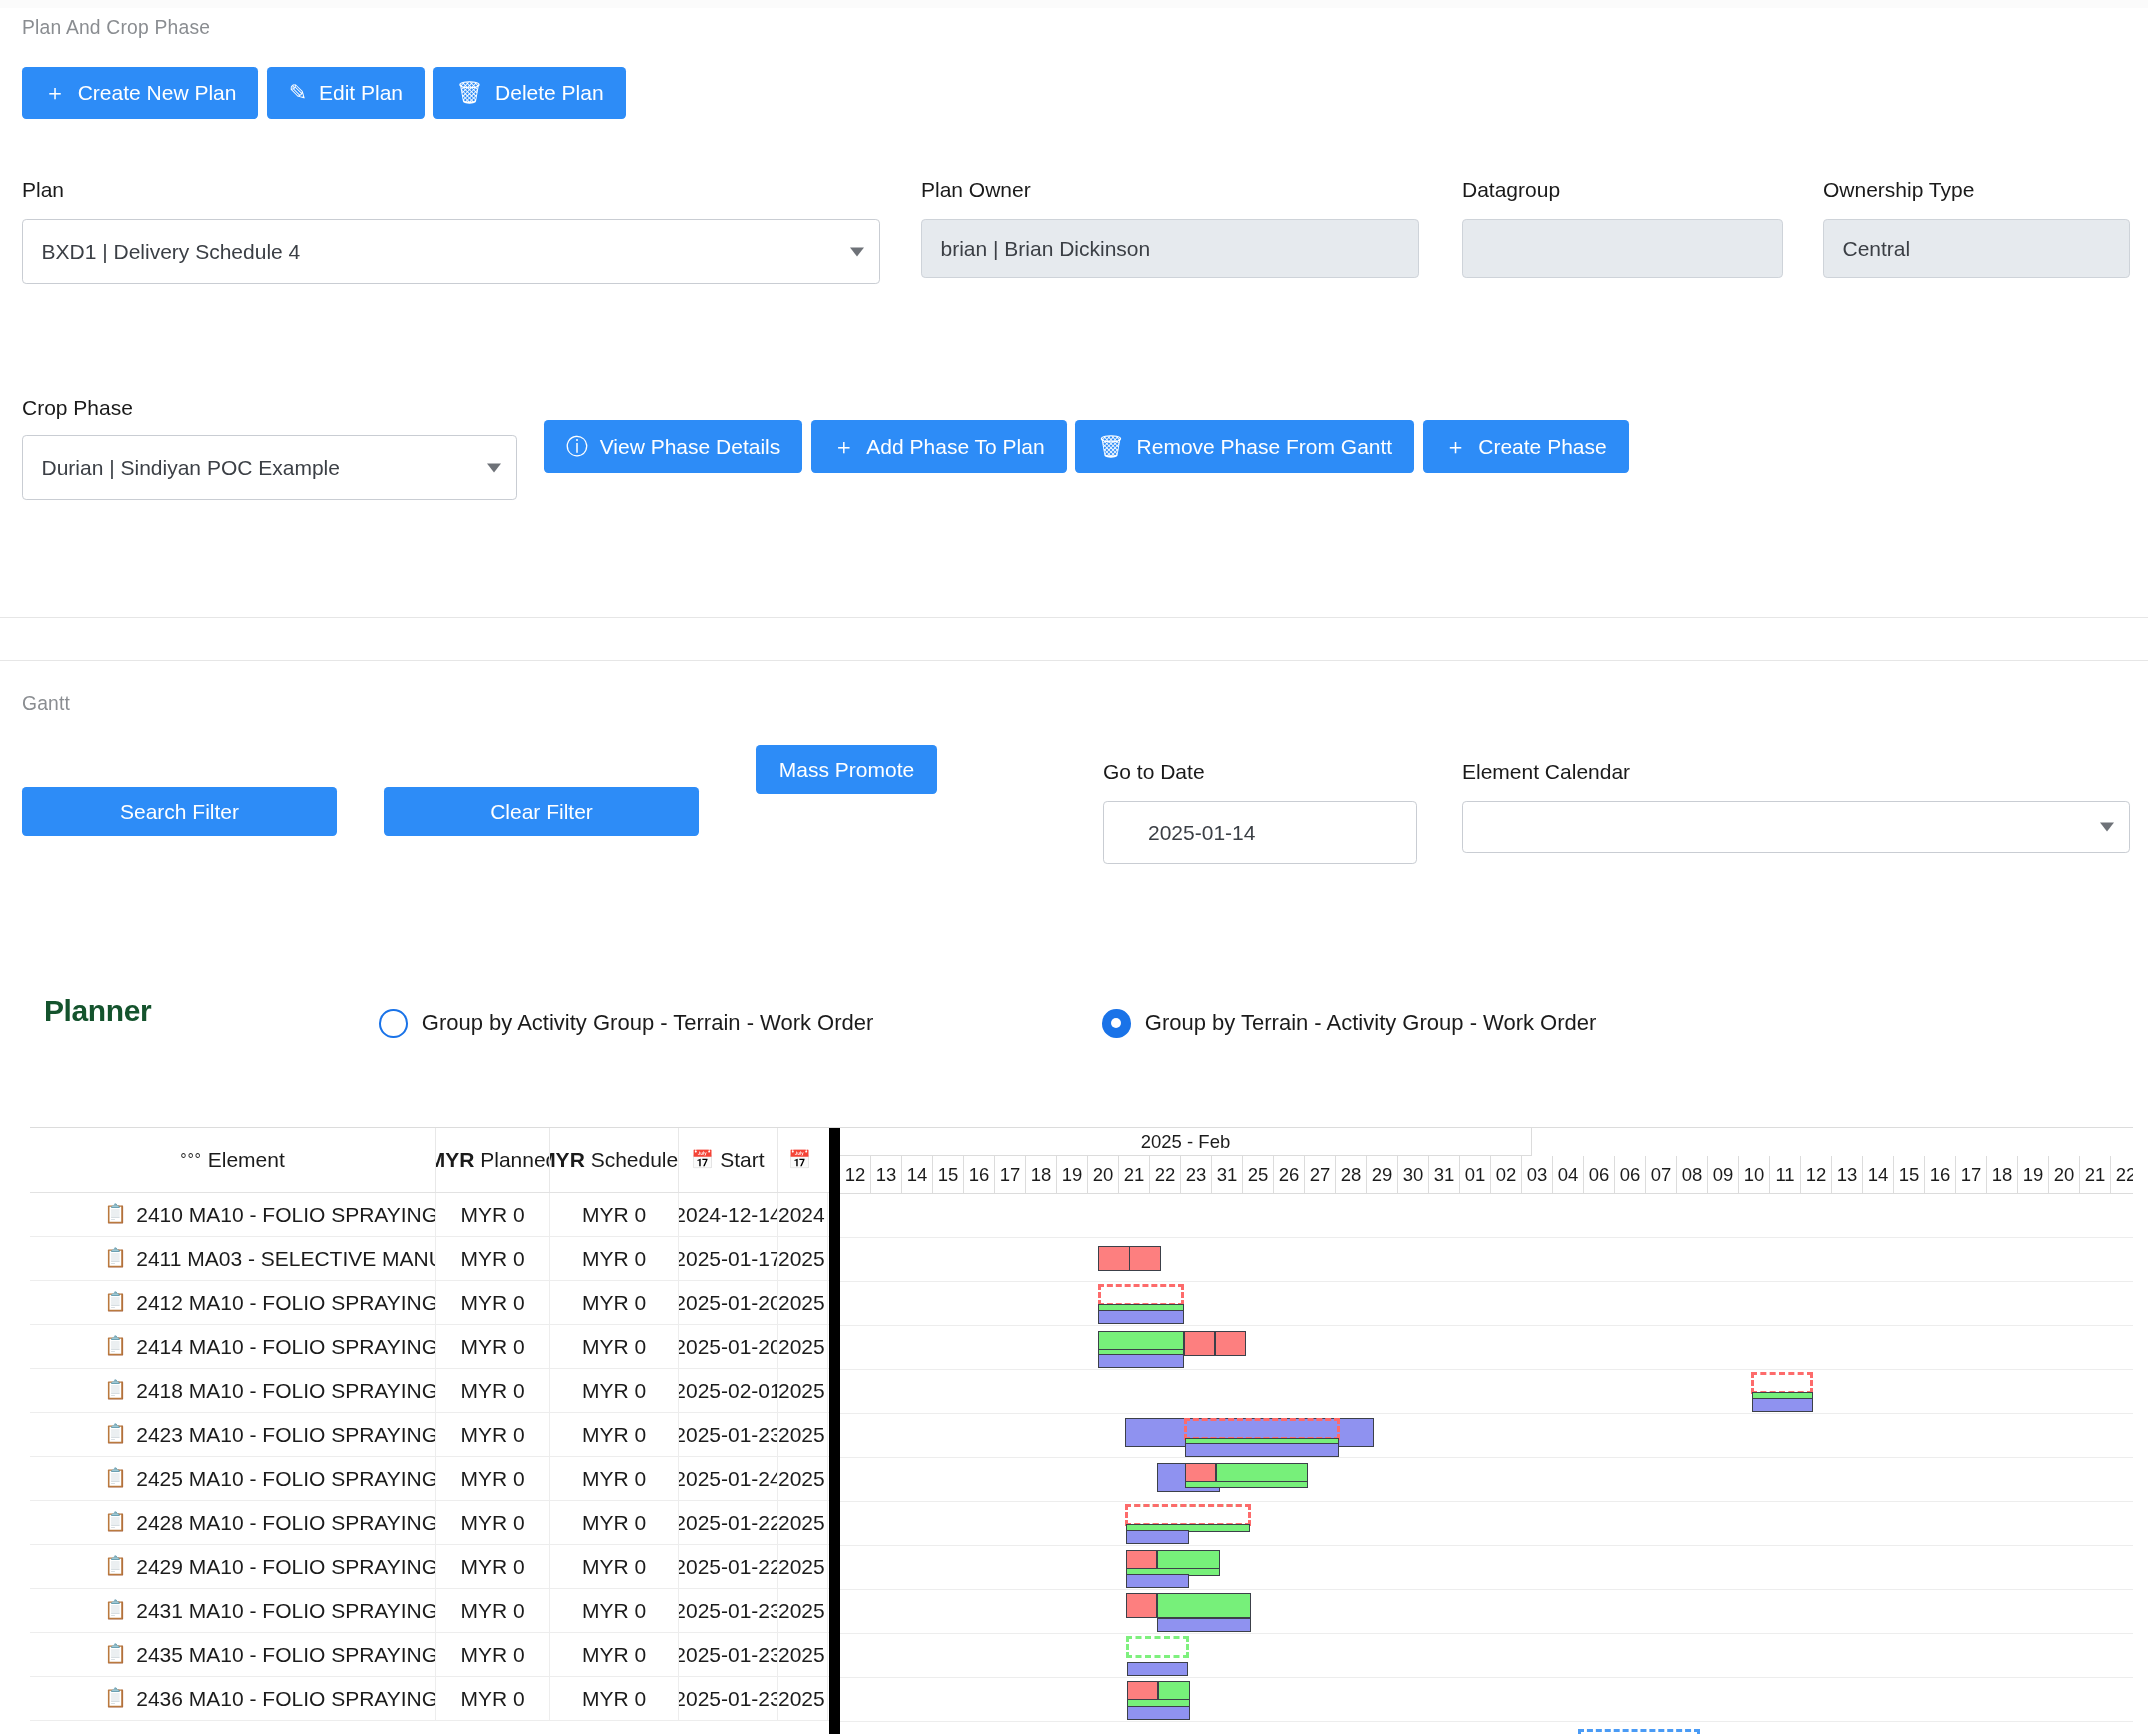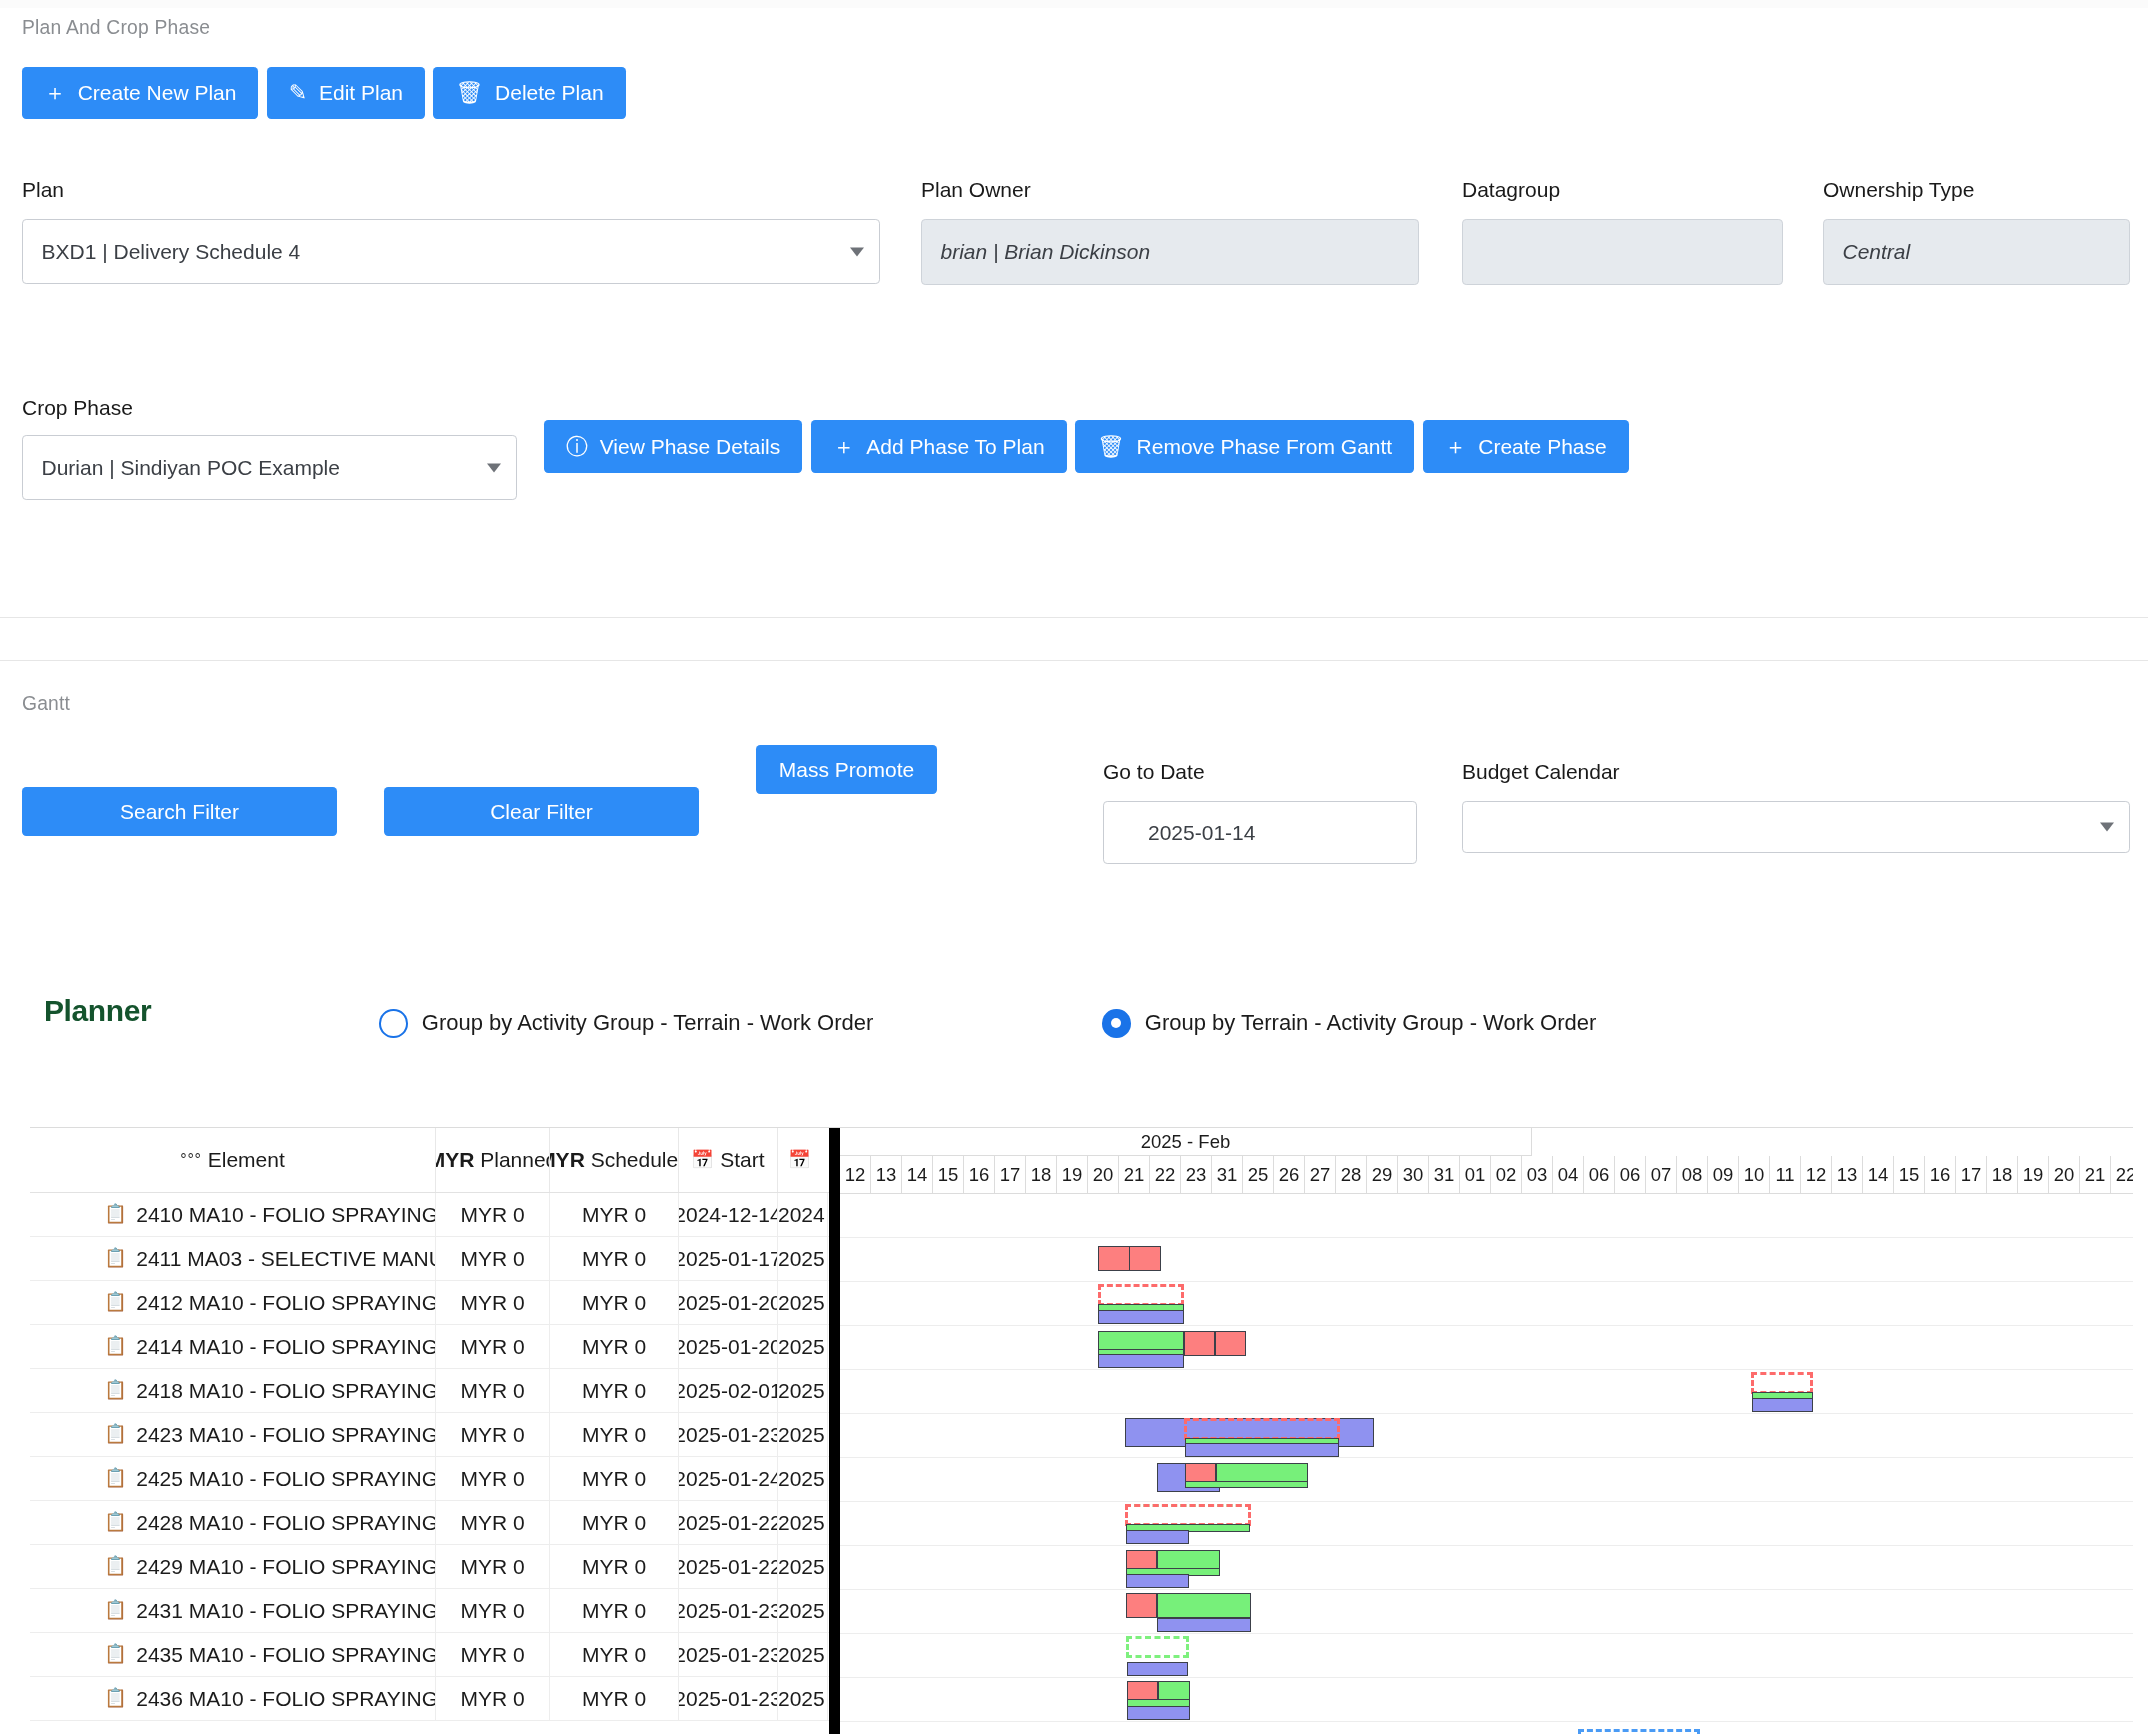--- a/index.html
+++ b/index.html
@@ -49,21 +49,21 @@
 
   #btnrow1{ position:absolute; left:22px; top:67px; display:flex; gap:8.4px; }
   #btnrow1 .btn{ height:52px; }
 
   #g-plan{ position:absolute; left:22px; top:178px; width:858px; }
   #g-owner{ position:absolute; left:921px; top:178px; width:498px; }
   #g-datagroup{ position:absolute; left:1462px; top:178px; width:321px; }
   #g-ownership{ position:absolute; left:1823px; top:178px; width:307px; }
   .grp .field-label{ display:block; margin-bottom:17px; }
   #g-plan .inp{ height:65px; }
-  #g-owner .inp,#g-datagroup .inp,#g-ownership .inp{ height:66px;font-style:italic; }
+  #g-owner .inp,#g-datagroup .inp,#g-ownership .inp{ height:59px; }
 
   #lbl-cropphase{ position:absolute; left:22px; top:396px; }
   #sel-cropphase{ position:absolute; left:22px; top:435px; width:495px; height:65px; }
   #btnrow2{ position:absolute; left:544px; top:420px; display:flex; gap:8.4px; }
   #btnrow2 .btn{ height:53px; }
 
   #hr1{ top:617px; }
   #hr2{ top:660px; }
 
   #lbl-gantt{ position:absolute; left:22px; top:693px; }
@@ -263,21 +263,21 @@
 </button>
 
 <div id="g-gotodate" class="grp">
   <span class="field-label">Go to Date</span>
   <div class="inp">
     <span>2025-01-14</span>
   </div>
 </div>
 
 <div id="g-budget" class="grp">
-  <span class="field-label">Budget Calendar</span>
+  <span class="field-label">Element Calendar</span>
   <div class="inp">
     <span></span>
     <span class="caret"></span>
   </div>
 </div>
 
 <div id="planner-title">Planner</div>
 
 <div class="radio-row" id="rad1">
   <span class="radio"></span>

